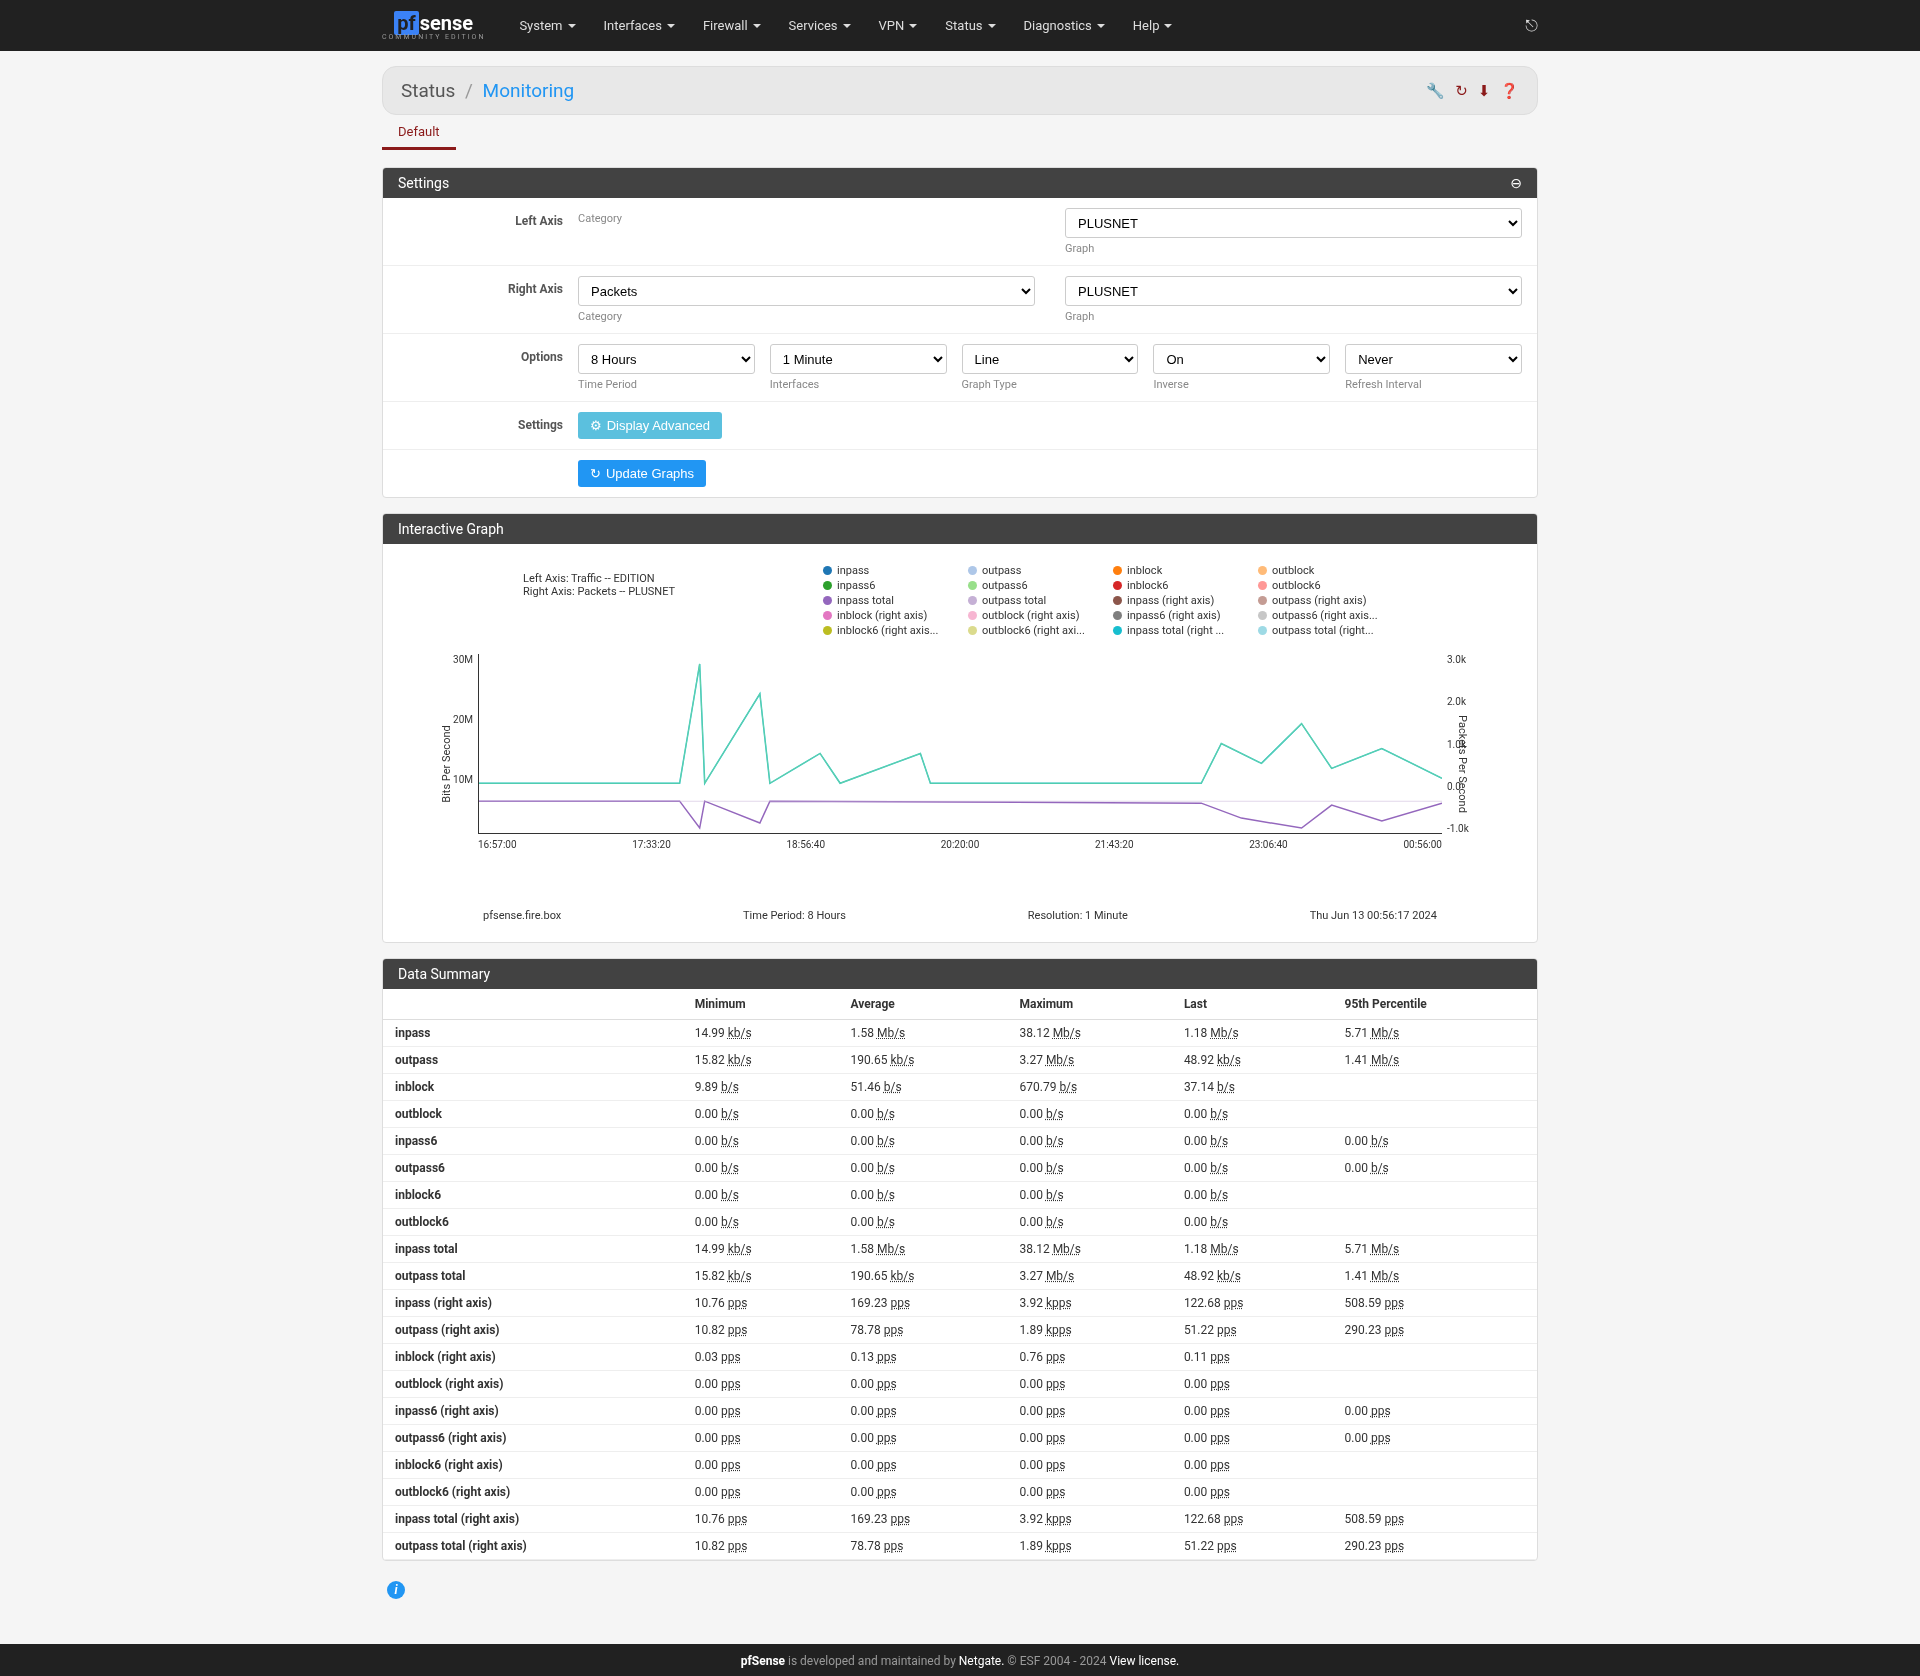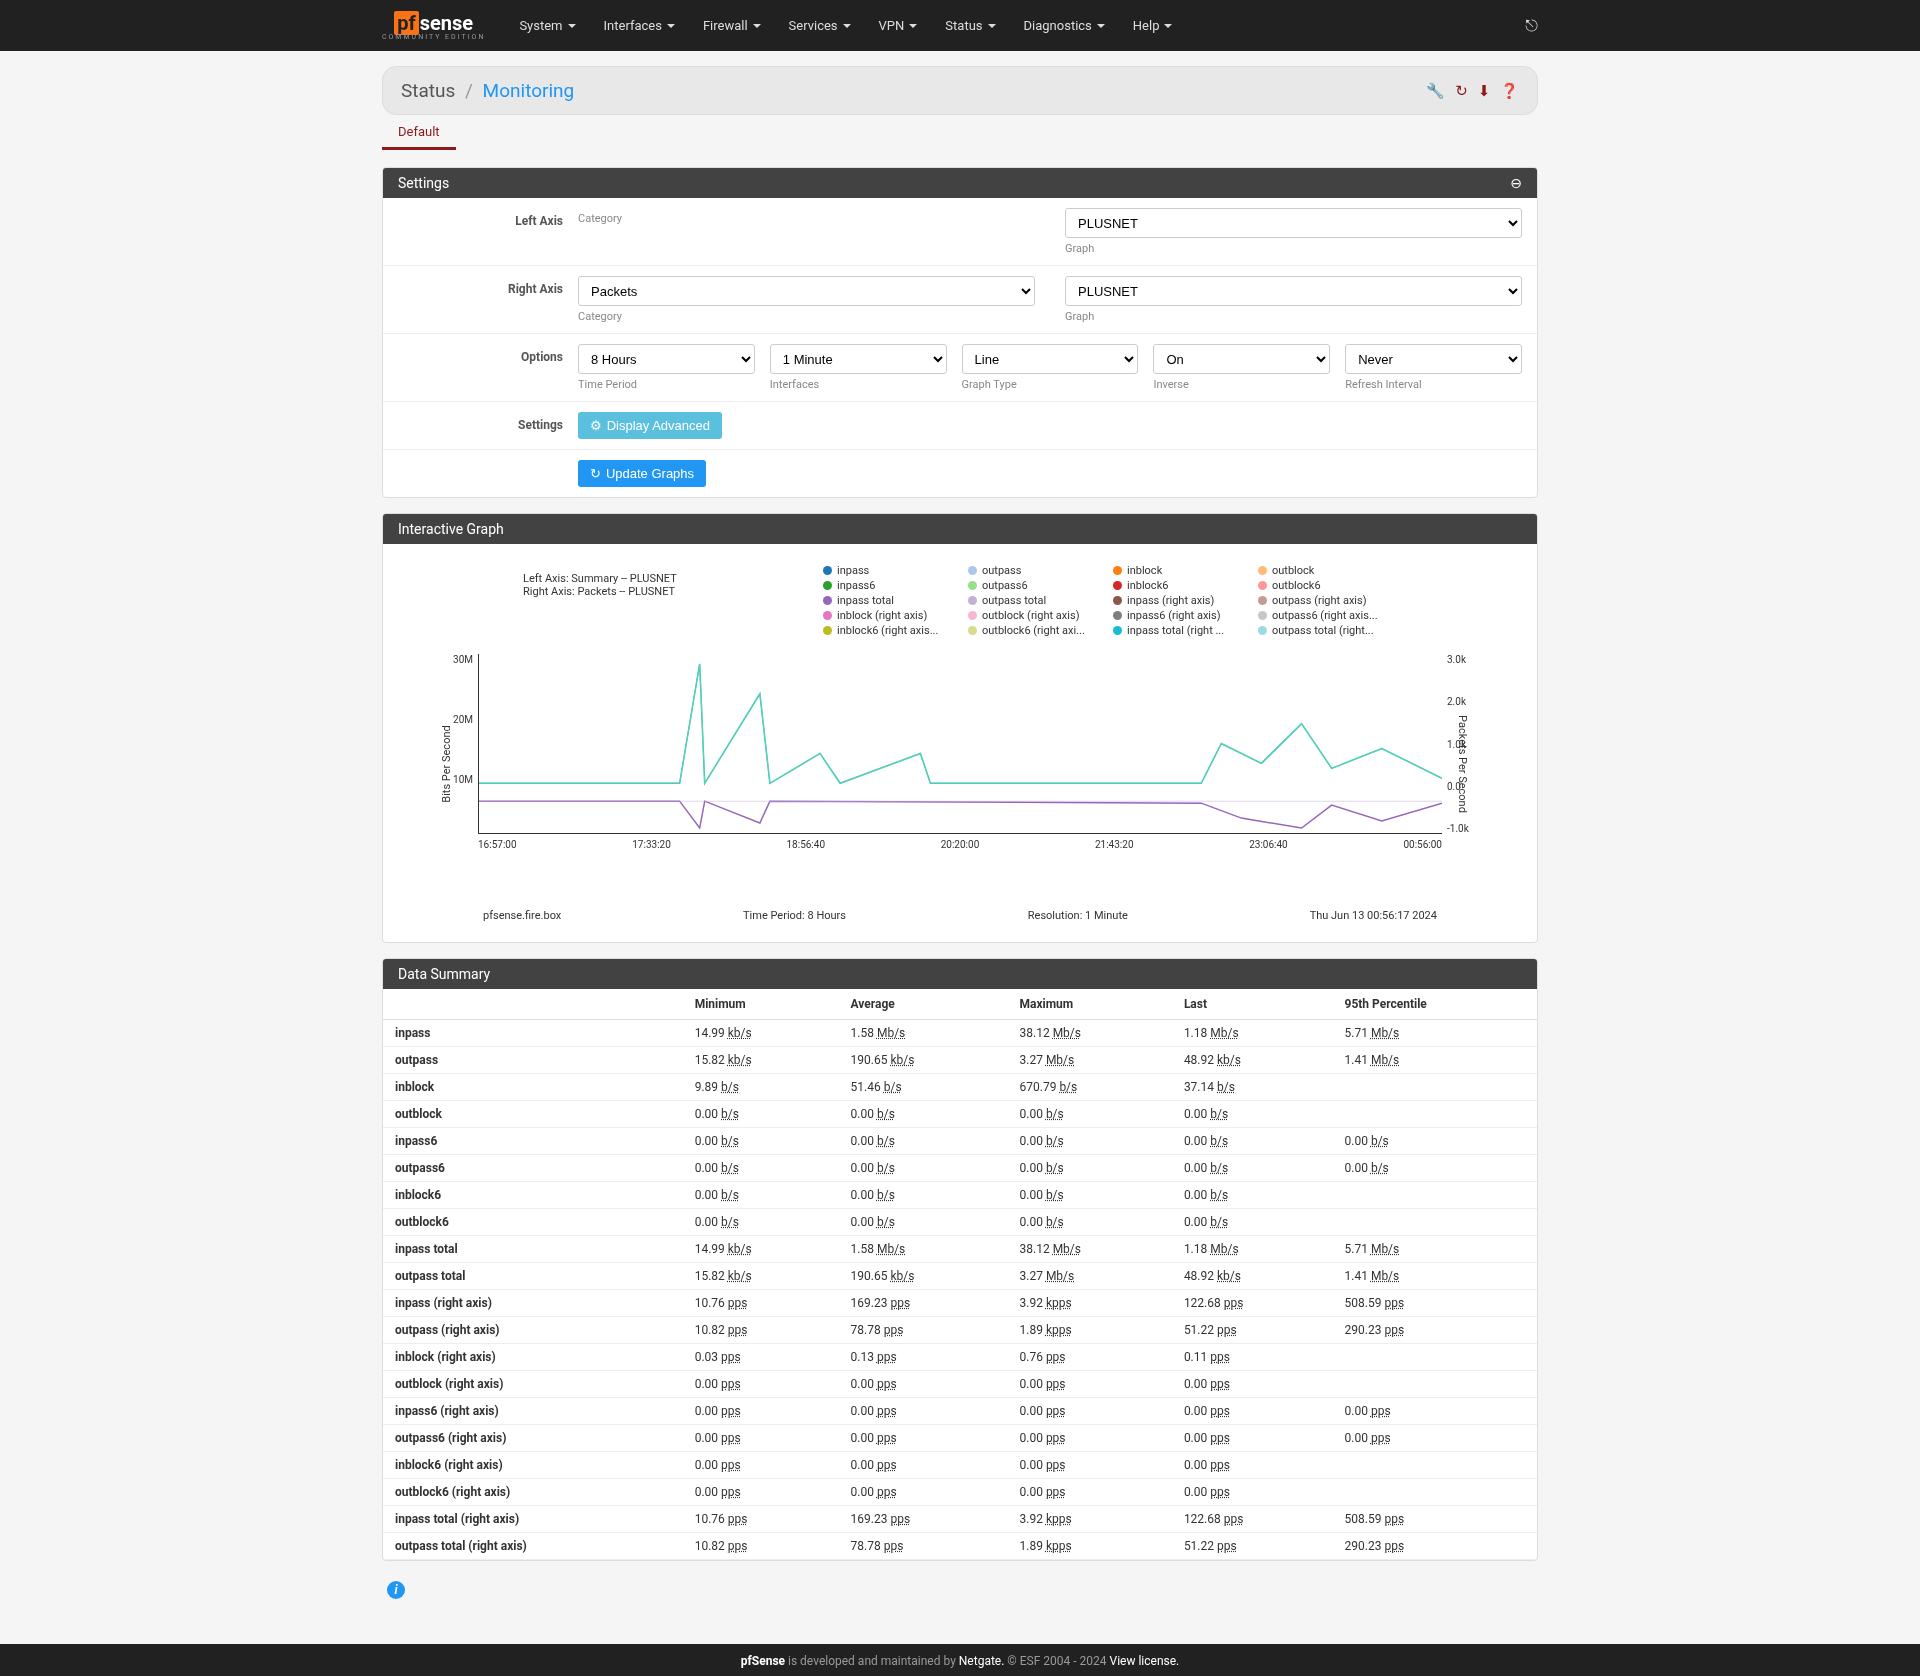--- a/index.html
+++ b/index.html
@@ -2,21 +2,21 @@
 <html><head>
 <meta charset="utf-8">
 <style>
 * { margin: 0; padding: 0; box-sizing: border-box; }
 body { font-family: -apple-system, BlinkMacSystemFont, "Segoe UI", Roboto, Helvetica, Arial, sans-serif; font-size: 13px; background: #f5f5f5; color: #333; }
 .navbar { background: #212121; height: 51px; display: flex; align-items: center; padding: 0 20px; justify-content: center; }
 .navbar-inner { width: 1156px; display: flex; align-items: center; justify-content: space-between; }
 .navbar-left { display: flex; align-items: center; }
 .logo { display: flex; flex-direction: column; align-items: center; margin-right: 20px; }
 .logo-main { color: #fff; font-size: 20px; font-weight: bold; display: flex; align-items: center; }
-.logo-box { background: #f97316; color: #212121; padding: 0 3px; border-radius: 2px; font-weight: bold; margin-right: 1px; }
+.logo-box { background: #3b82f6; color: #212121; padding: 0 3px; border-radius: 2px; font-weight: bold; margin-right: 1px; }
 .logo-sub { color: #999; font-size: 7px; letter-spacing: 2px; margin-top: -2px; }
 .nav-menu { display: flex; list-style: none; }
 .nav-item { color: #ddd; padding: 8px 14px; cursor: pointer; display: flex; align-items: center; font-size: 13px; }
 .caret { margin-left: 5px; width: 0; height: 0; border-left: 4px solid transparent; border-right: 4px solid transparent; border-top: 4px solid #ddd; }
 .logout-icon { color: #ddd; cursor: pointer; font-size: 16px; }
 .container { width: 1156px; margin: 0 auto; padding-top: 15px; }
 .breadcrumb-panel { background: #e8e8e8; border: 1px solid #ddd; border-radius: 14px; padding: 12px 18px; display: flex; justify-content: space-between; align-items: center; margin-bottom: 1px; }
 .breadcrumb { font-size: 19px; color: #555; }
 .breadcrumb a { color: #2196F3; text-decoration: none; }
 .breadcrumb .sep { color: #999; margin: 0 5px; }
@@ -187,21 +187,21 @@
       </div>
     </div>
   </div>
 
   <div class="panel">
     <div class="panel-header">
       <span>Interactive Graph</span>
     </div>
     <div class="chart-container">
       <div class="chart-title-area">
-        <div>Left Axis: Summary -- PLUSNET</div>
+        <div>Left Axis: Traffic -- EDITION</div>
         <div>Right Axis: Packets -- PLUSNET</div>
       </div>
       <div class="chart-legend" id="chart-legend">
           <div class="legend-item">
             <span class="legend-dot" style="background:#1f77b4"></span>
             <span>inpass</span>
           </div>
           <div class="legend-item">
             <span class="legend-dot" style="background:#aec7e8"></span>
             <span>outpass</span>

